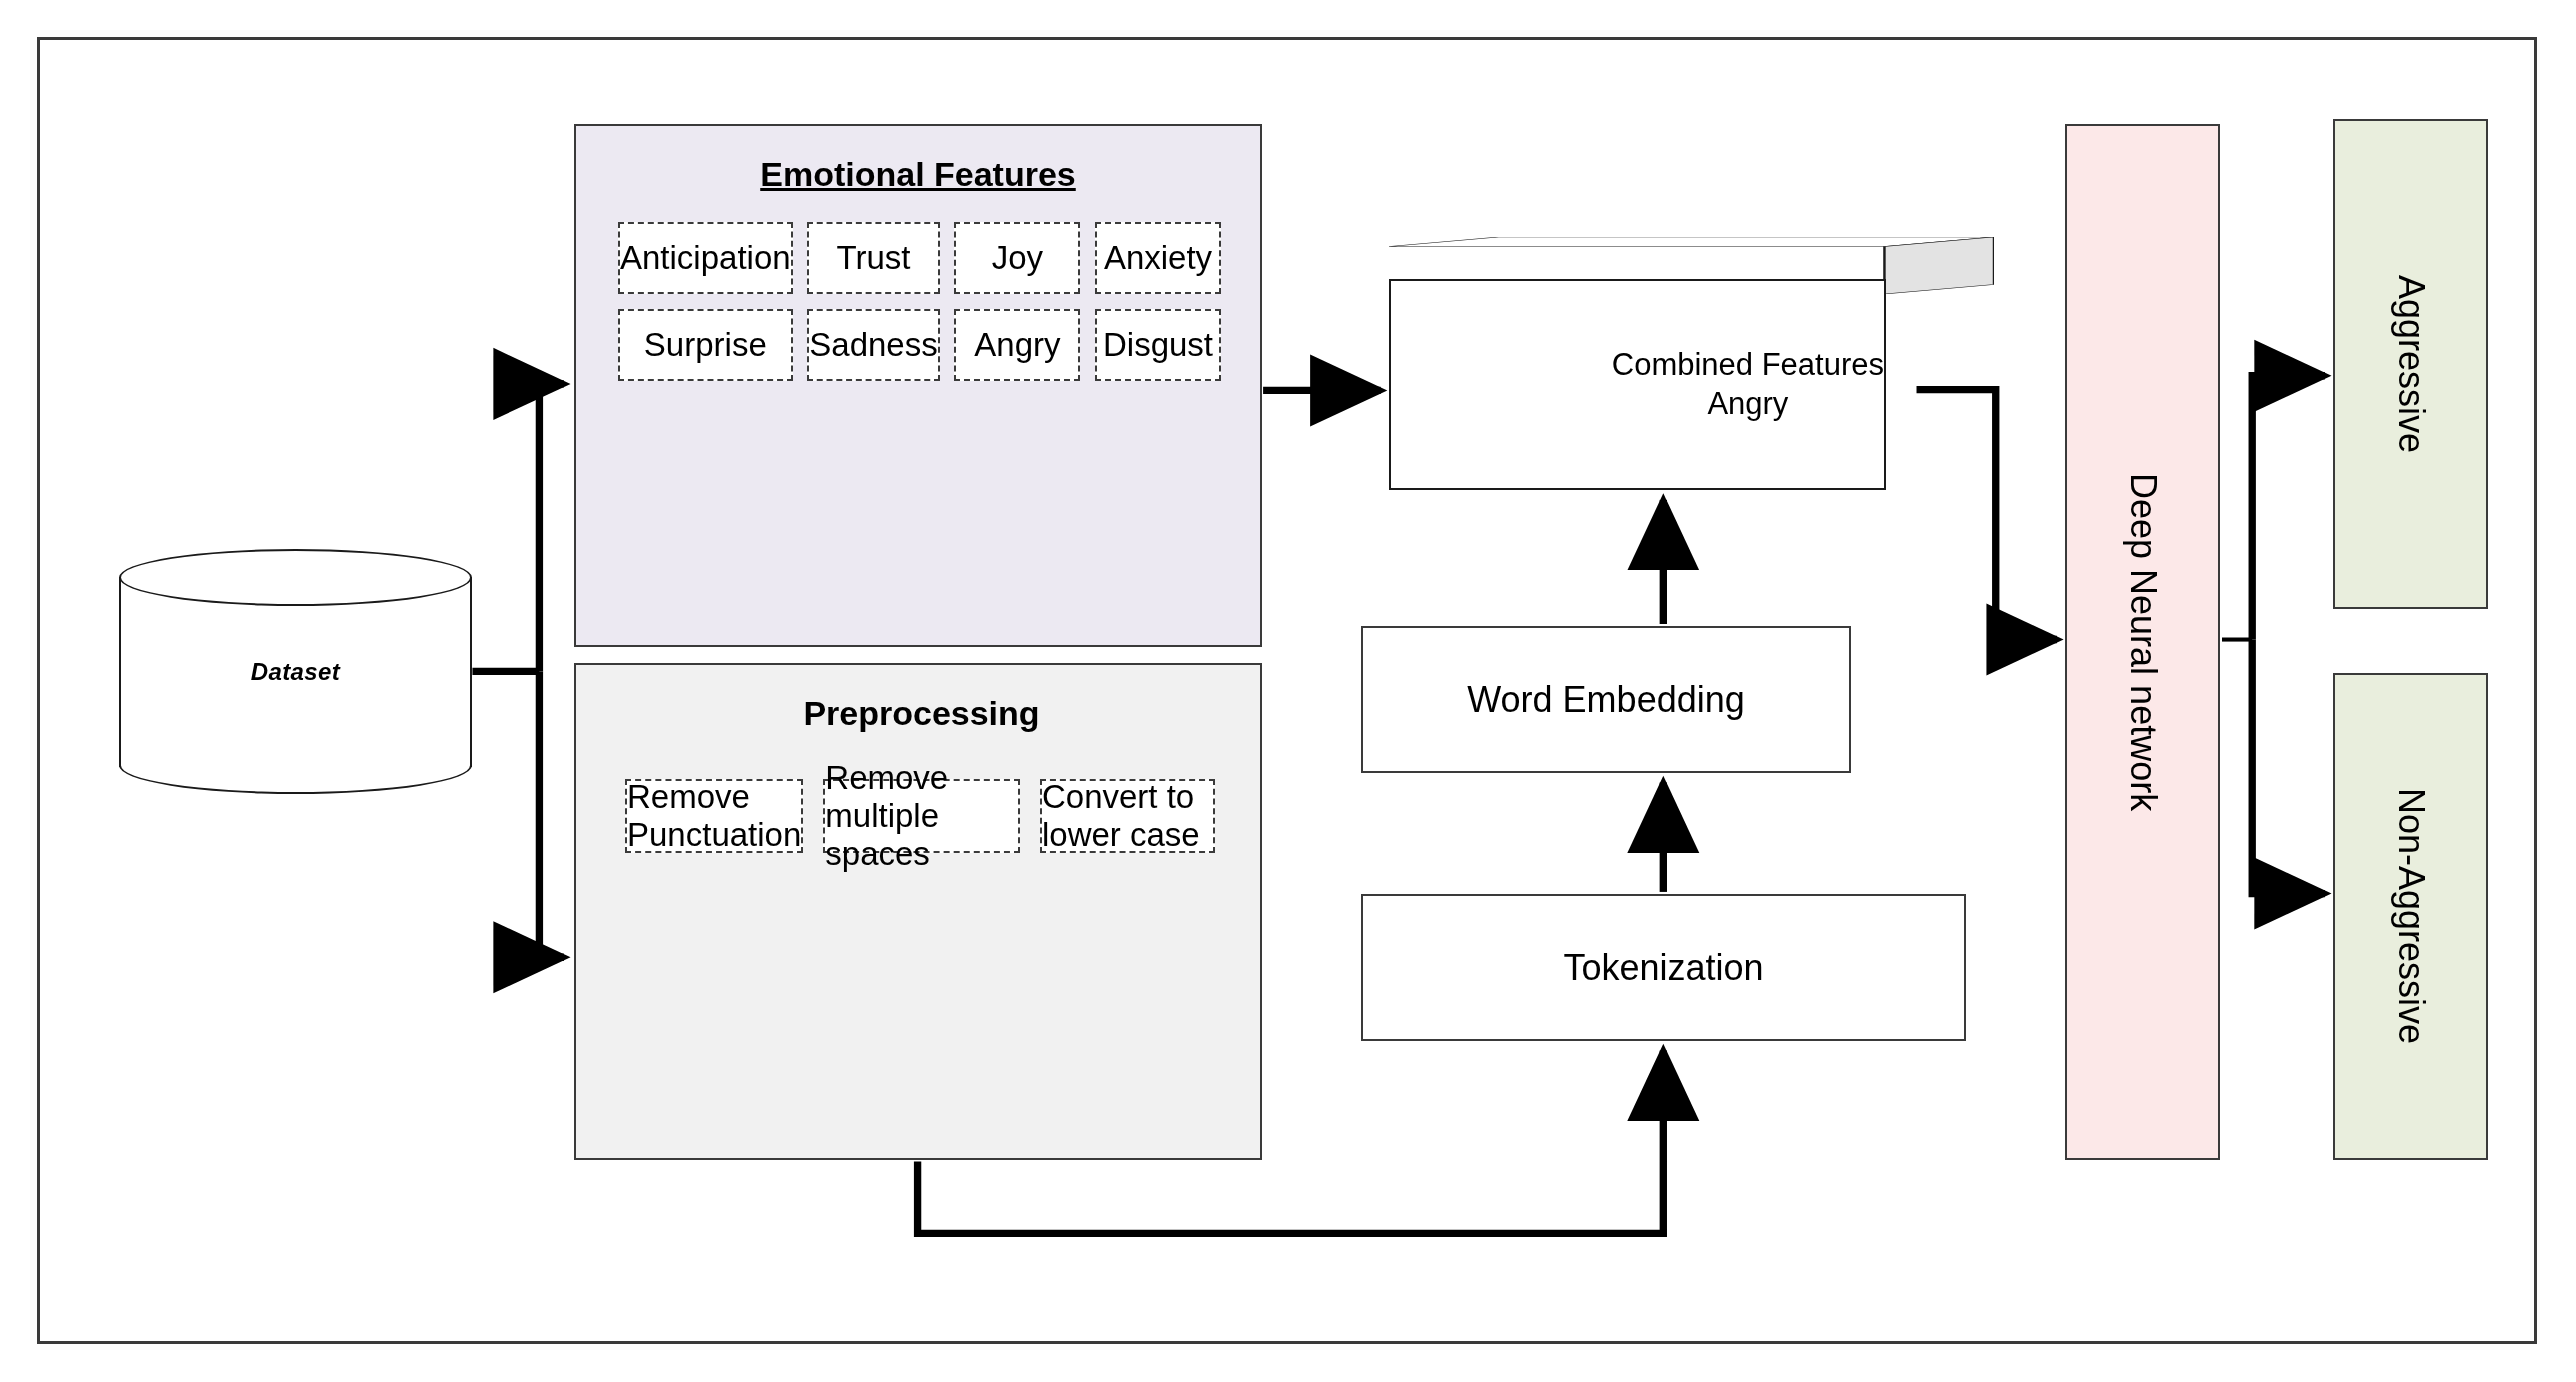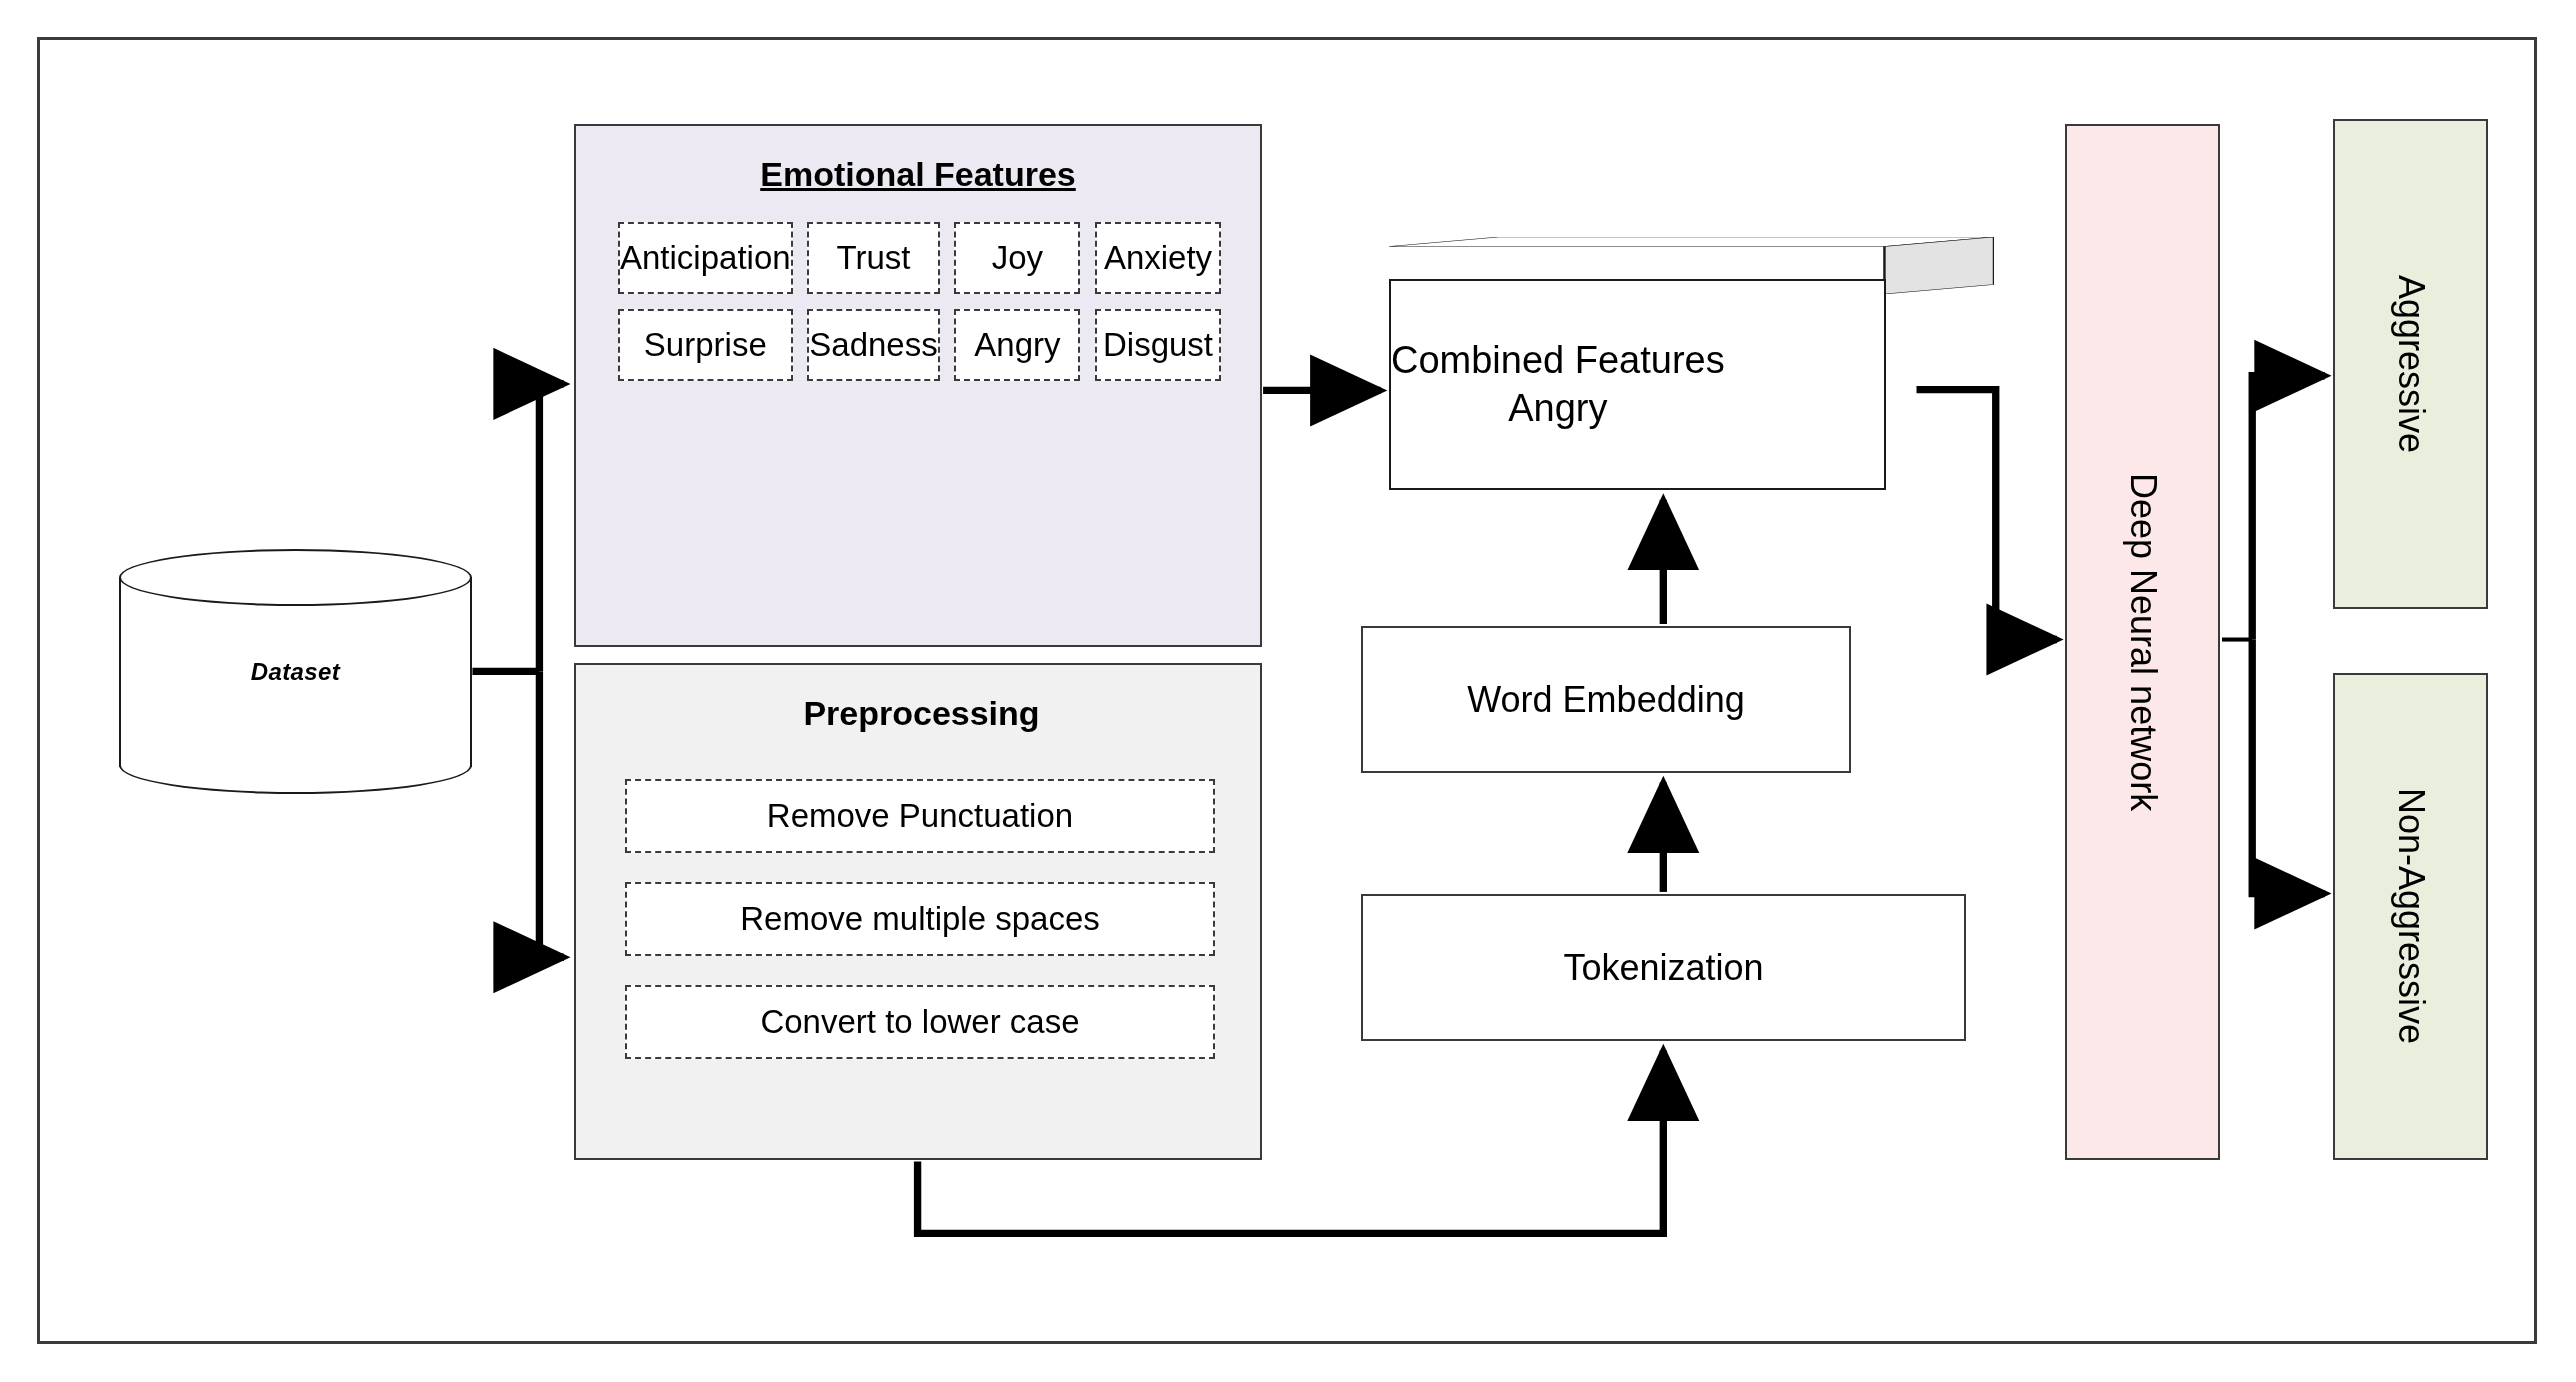--- a/index.html
+++ b/index.html
@@ -35,32 +35,32 @@
   #emotional-panel .panel-title{margin-top:29px;text-decoration:underline;}
   .emo-grid{position:absolute;left:42px;top:96px;width:603px;
             display:grid;grid-template-columns:1fr 1fr 1fr 1fr;gap:14.7px 14.7px;}
   .emo-cell{height:72px;background:#ffffff;border:2.5px dashed #3a3a3a;
             display:flex;align-items:center;justify-content:center;
             font-size:33px;box-sizing:border-box;}
 
   #preprocessing-panel{left:574px;top:663px;width:688px;height:497px;background:#F1F1F1;padding-left:7px;}
   #preprocessing-panel .panel-title{margin-top:29px;}
   .pre-list{position:absolute;left:49px;top:114px;width:590px;
-            display:flex;flex-direction:column;gap:29px;}
+            display:flex;flex-direction:row;gap:20px;}
   .pre-cell{height:74px;background:#ffffff;border:2.5px dashed #3a3a3a;
             display:flex;align-items:center;justify-content:center;
             font-size:33px;box-sizing:border-box;}
 
   
   #cfv-wrap{position:absolute;left:1389px;top:237px;width:605px;height:253px;}
   #cfv-top{position:absolute;left:0;top:0;width:605px;height:57px;}
   #cfv-front{position:absolute;left:0;top:42px;width:497px;height:211px;
              background:#ffffff;border:2.5px solid #1a1a1a;box-sizing:border-box;
-             display:flex;align-items:center;justify-content:flex-start;text-align:center;
-             font-size:38px;line-height:1.25;}
+             display:flex;align-items:center;justify-content:flex-end;text-align:center;
+             font-size:31px;line-height:1.25;}
 
   
   .wbox{position:absolute;background:#ffffff;border:2.5px solid #3a3a3a;box-sizing:border-box;
         display:flex;align-items:center;justify-content:center;font-size:36px;}
   #word-embedding-box{left:1361px;top:626px;width:490px;height:147px;}
   #tokenization-box{left:1361px;top:894px;width:605px;height:147px;}
 
   
   #dnn-box{position:absolute;left:2065px;top:124px;width:155px;height:1036px;
            background:#FCE8E8;border:2.5px solid #3a3a3a;box-sizing:border-box;

